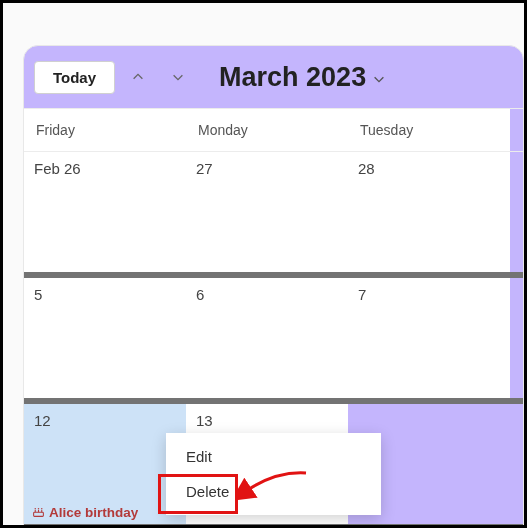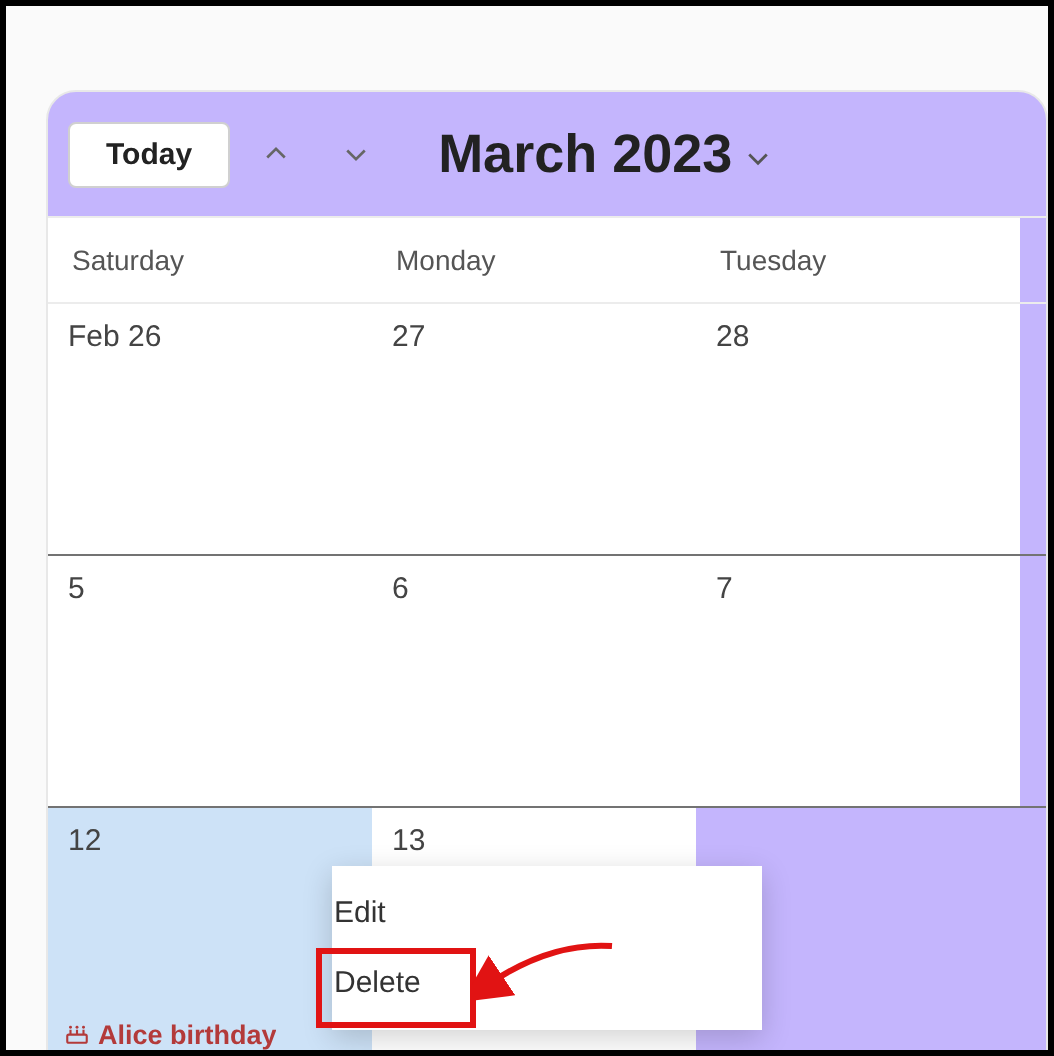--- a/index.html
+++ b/index.html
@@ -70,21 +70,21 @@
     }
     .header-cell {
       width: 162px;
       padding: 13px 12px;
       font-size: 14px;
       color: #555;
       background: #fff;
     }
     .week-row {
       display: flex;
-      border-bottom: 1px solid #737373;
+      border-bottom: 6px solid #737373;
       height: 126px;
     }
     .day-cell {
       width: 162px;
       padding: 8px 10px;
       font-size: 15px;
       color: #444;
       background: #fff;
       position: relative;
     }
@@ -114,21 +114,21 @@
       position: absolute;
       top: 430px;
       left: 163px;
       width: 215px;
       background: #fff;
       box-shadow: 0 4px 14px rgba(0,0,0,0.18);
       padding: 6px 0;
       z-index: 10;
     }
     .menu-item {
-      padding: 9px 1px;
+      padding: 9px 20px;
       font-size: 15px;
       color: #333;
       cursor: pointer;
     }
     .highlight-box {
       position: absolute;
       top: 471px;
       left: 155px;
       width: 80px;
       height: 40px;
@@ -166,21 +166,21 @@
         <span>March 2023</span>
         <span class="chev">
           <svg width="14" height="14" viewBox="0 0 16 16">
               <path d="M3 6 L8 11 L13 6" stroke="#555" stroke-width="1.6" fill="none"></path>
             </svg>
         </span>
       </div>
     </div>
 
     <div class="header-row">
-      <div class="header-cell">Saturday</div>
+      <div class="header-cell">Friday</div>
       <div class="header-cell">Monday</div>
       <div class="header-cell">Tuesday</div>
     </div>
 
     <div class="week-row">
       <div class="day-cell">Feb 26</div>
       <div class="day-cell">27</div>
       <div class="day-cell">28</div>
     </div>
 

